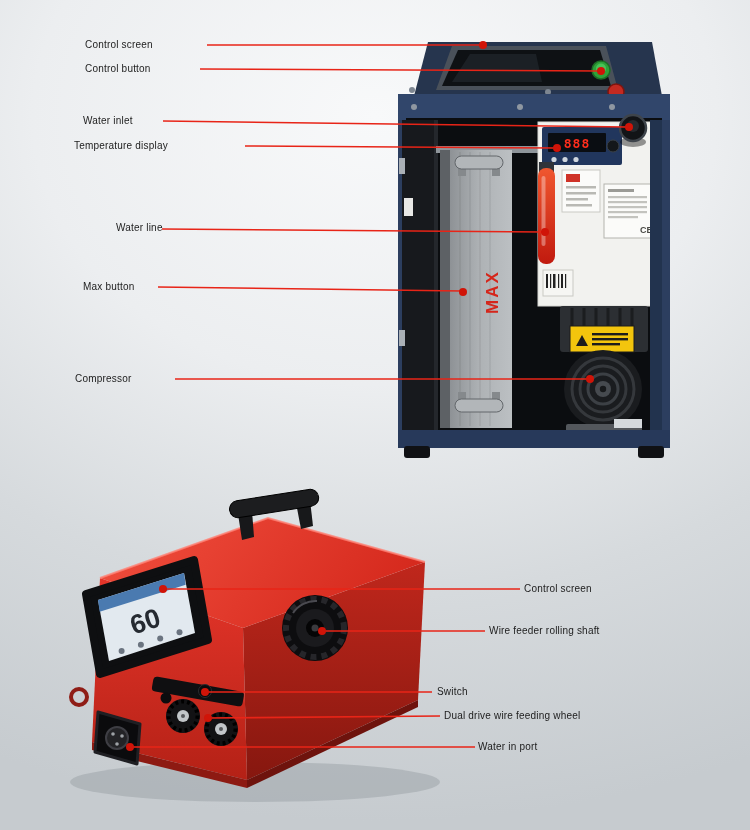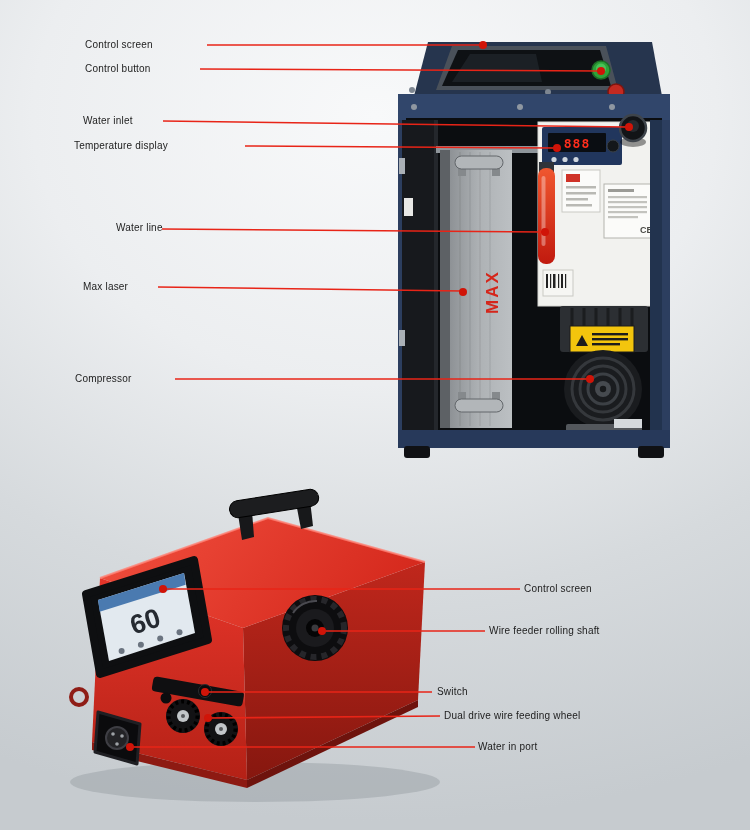--- a/index.html
+++ b/index.html
@@ -259,21 +259,21 @@
       <circle cx="208" cy="718" r="4"></circle>
       <circle cx="130" cy="747" r="4"></circle>
     </g>
   </svg>
 
   <div class="label" style="left:85px;  top:37px;">Control screen</div>
   <div class="label" style="left:85px;  top:61px;text-align:center;">Control button</div>
   <div class="label" style="left:83px;  top:113px;">Water inlet</div>
   <div class="label" style="left:74px;  top:138px;">Temperature display</div>
   <div class="label" style="left:83px;  top:220px;margin-left:33px;">Water line</div>
-  <div class="label" style="left:83px;  top:279px;">Max laser</div>
+  <div class="label" style="left:83px;  top:279px;">Max button</div>
   <div class="label" style="left:75px;  top:371px;">Compressor</div>
 
   <div class="label" style="left:524px; top:581px;">Control screen</div>
   <div class="label" style="left:489px; top:623px;">Wire feeder rolling shaft</div>
   <div class="label" style="left:437px; top:684px;">Switch</div>
   <div class="label" style="left:444px; top:708px;text-align:center;">Dual drive wire feeding wheel</div>
   <div class="label" style="left:478px; top:739px;">Water in port</div>
 
 </div>
 

